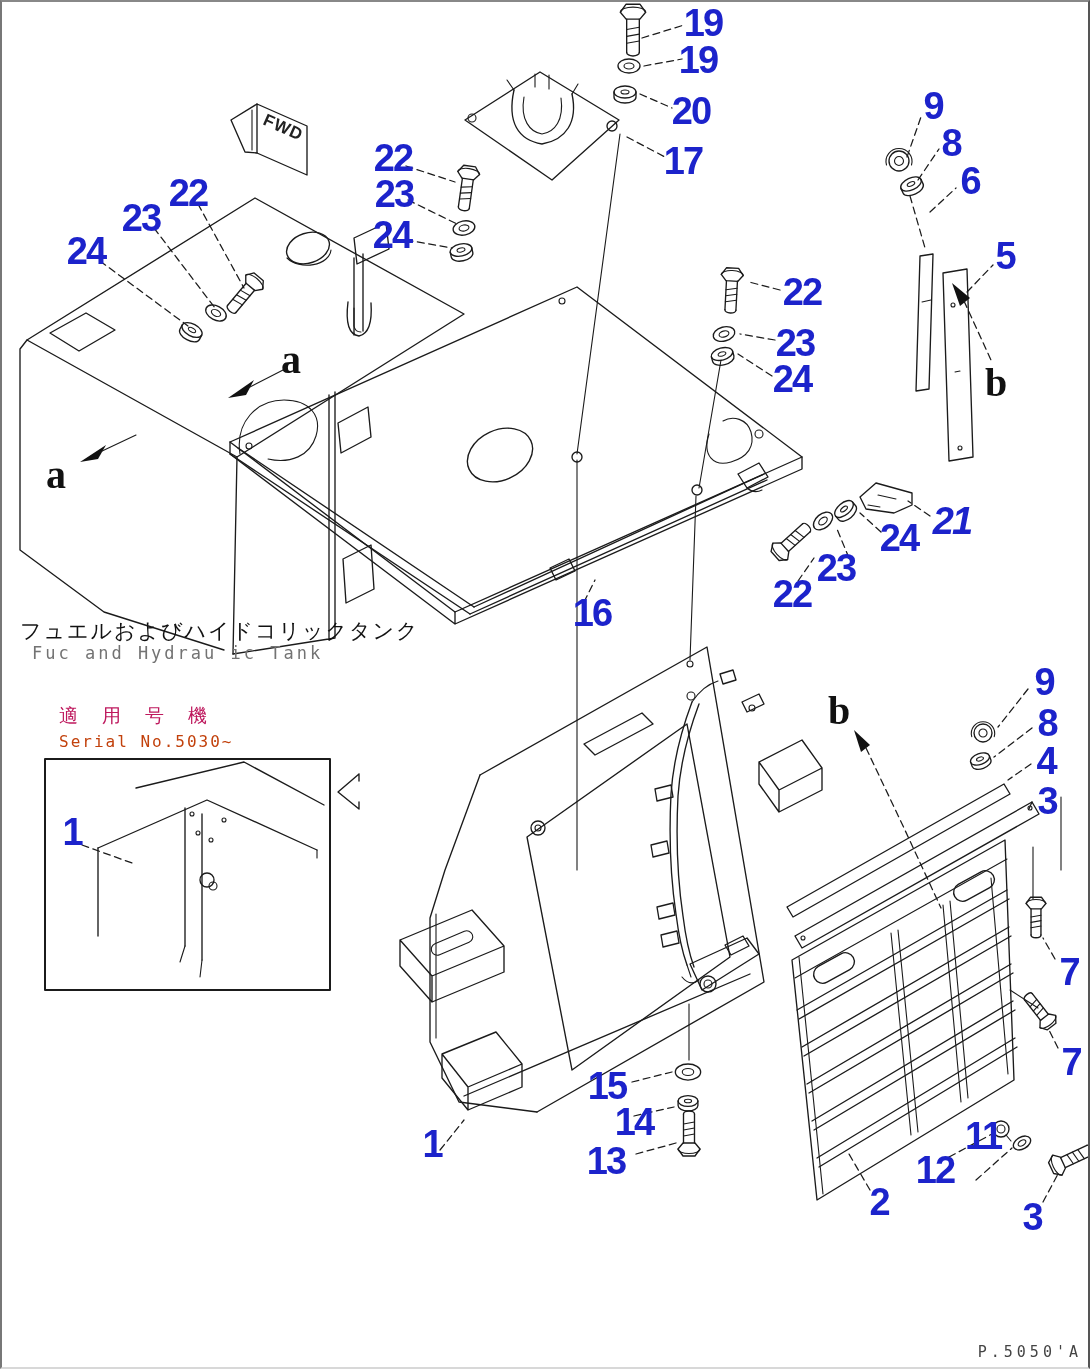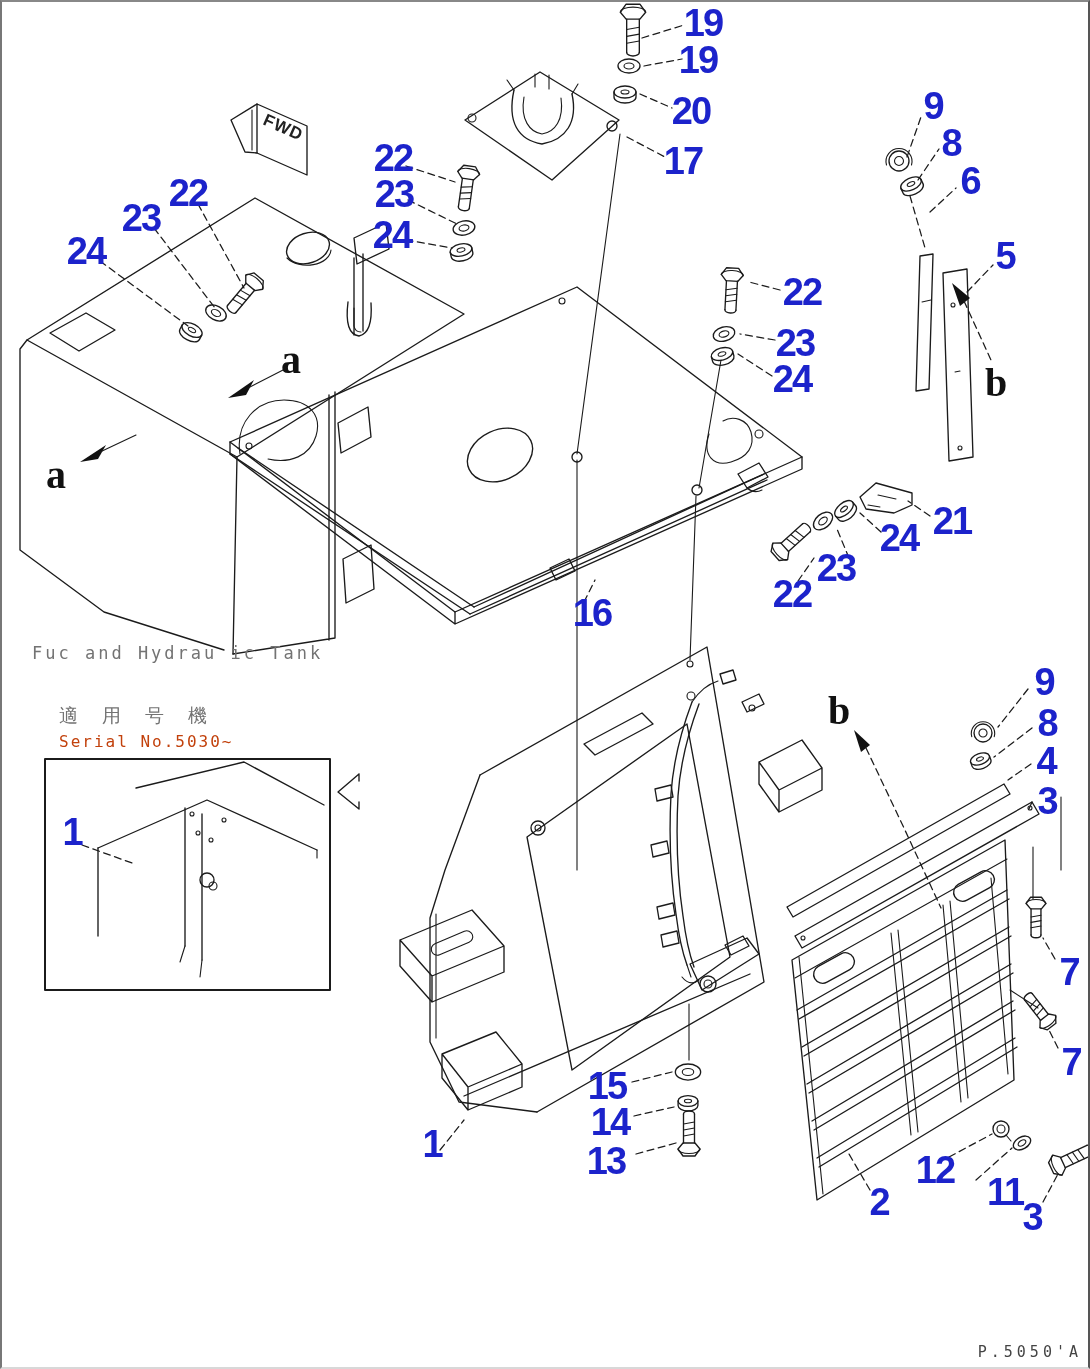--- a/index.html
+++ b/index.html
@@ -25,21 +25,21 @@
   }
   .view-label{
     position:absolute;transform:translate(-50%,-50%);
     color:#111;font-weight:bold;font-size:40px;line-height:1;
     font-family:"Liberation Serif",serif;
   }
   .jp-title{position:absolute;left:18px;top:615px;font-size:21px;letter-spacing:2px;color:#111;
     font-family:"DejaVu Sans",sans-serif;}
   .en-title{position:absolute;left:30px;top:641px;font-size:17px;letter-spacing:3px;color:#737373;
     font-family:"DejaVu Sans Mono",monospace;}
-  .jp-apply{position:absolute;left:57px;top:701px;font-size:19px;letter-spacing:9px;color:#737373;
+  .jp-apply{position:absolute;left:57px;top:701px;font-size:19px;letter-spacing:9px;color:#be185d;
     font-family:"DejaVu Sans",sans-serif;}
   .serial{position:absolute;left:57px;top:730px;font-size:16px;letter-spacing:2px;color:#c2410c;
     font-family:"DejaVu Sans Mono",monospace;}
   .dwgcode{position:absolute;right:6px;bottom:6px;font-size:15px;letter-spacing:4px;color:#444;
     font-family:"DejaVu Sans Mono",monospace;}
   .fwd-text{font-family:"Liberation Sans",sans-serif;font-weight:bold;font-size:17px;fill:#222;letter-spacing:1px;}
 </style>
 </head>
 <body>
 
@@ -302,20 +302,21 @@
       <path class="thin" d="M 246 386 L 283 367"></path>
       <polygon class="solidblk" points="78,460 104,443 96,457"></polygon>
       <path class="thin" d="M 98 450 L 134 433"></path>
       <polygon class="solidblk" points="950,281 968,296 958,304"></polygon>
       <path class="dash" d="M 962 299 L 989 358"></path>
       <polygon class="solidblk" points="852,728 868,743 859,750"></polygon>
       <path class="dash" d="M 864 746 L 902 826 L 939 906"></path>
     </g>
   </svg>
 
+  <div class="jp-title">フュエルおよびハイドコリックタンク</div>
   <div class="en-title">Fuc  and Hydrau ic Tank</div>
   <div class="jp-apply">適 用 号 機</div>
   <div class="serial">Serial No.5030~</div>
   <div class="dwgcode">P.5050'A</div>
 <span class="callout" style="left: 701px; top: 21px;">19</span>
     <span class="callout" style="left: 696px; top: 58px;">19</span>
     <span class="callout" style="left: 689px; top: 109px;">20</span>
     <span class="callout" style="left: 681px; top: 159px;">17</span>
     <span class="callout" style="left: 931px; top: 104px;">9</span>
     <span class="callout" style="left: 949px; top: 141px;">8</span>
@@ -323,37 +324,37 @@
     <span class="callout" style="left: 1003px; top: 254px;">5</span>
     <span class="callout" style="left: 186px; top: 191px;">22</span>
     <span class="callout" style="left: 139px; top: 216px;">23</span>
     <span class="callout" style="left: 84px; top: 249px;">24</span>
     <span class="callout" style="left: 391px; top: 156px;">22</span>
     <span class="callout" style="left: 392px; top: 192px;">23</span>
     <span class="callout" style="left: 390px; top: 233px;">24</span>
     <span class="callout" style="left: 800px; top: 290px;">22</span>
     <span class="callout" style="left: 793px; top: 341px;">23</span>
     <span class="callout" style="left: 790px; top: 377px;">24</span>
-    <span class="callout" style="left: 950px; top: 519px;">21</span>
+    <span class="callout" style="left: 950px; top: 519px; font-style: italic;">21</span>
     <span class="callout" style="left: 897px; top: 536px;">24</span>
     <span class="callout" style="left: 834px; top: 566px;">23</span>
     <span class="callout" style="left: 790px; top: 592px;">22</span>
     <span class="callout" style="left: 590px; top: 611px;">16</span>
     <span class="callout" style="left: 1042px; top: 680px;">9</span>
     <span class="callout" style="left: 1045px; top: 721px;">8</span>
     <span class="callout" style="left: 1044px; top: 759px;">4</span>
     <span class="callout" style="left: 1045px; top: 799px;">3</span>
     <span class="callout" style="left: 1067px; top: 970px;">7</span>
     <span class="callout" style="left: 1069px; top: 1060px;">7</span>
     <span class="callout" style="left: 605px; top: 1084px;">15</span>
-    <span class="callout" style="left: 608px; top: 1120px;">14</span>
+    <span class="callout" style="left: 632px; top: 1120px;">14</span>
     <span class="callout" style="left: 604px; top: 1159px;">13</span>
     <span class="callout" style="left: 430px; top: 1142px;">1</span>
     <span class="callout" style="left: 70px; top: 830px;">1</span>
     <span class="callout" style="left: 877px; top: 1200px;">2</span>
     <span class="callout" style="left: 933px; top: 1168px;">12</span>
-    <span class="callout" style="left: 981px; top: 1190px; margin-left: 22px;">11</span>
+    <span class="callout" style="left: 981px; top: 1134px;">11</span>
     <span class="callout" style="left: 1030px; top: 1215px;">3</span>
     <span class="view-label" style="left: 289px; top: 358px;">a</span>
     <span class="view-label" style="left: 54px; top: 473px;">a</span>
     <span class="view-label" style="left: 994px; top: 381px;">b</span>
     <span class="view-label" style="left: 837px; top: 709px;">b</span>
   </div>
 
 </body></html>

